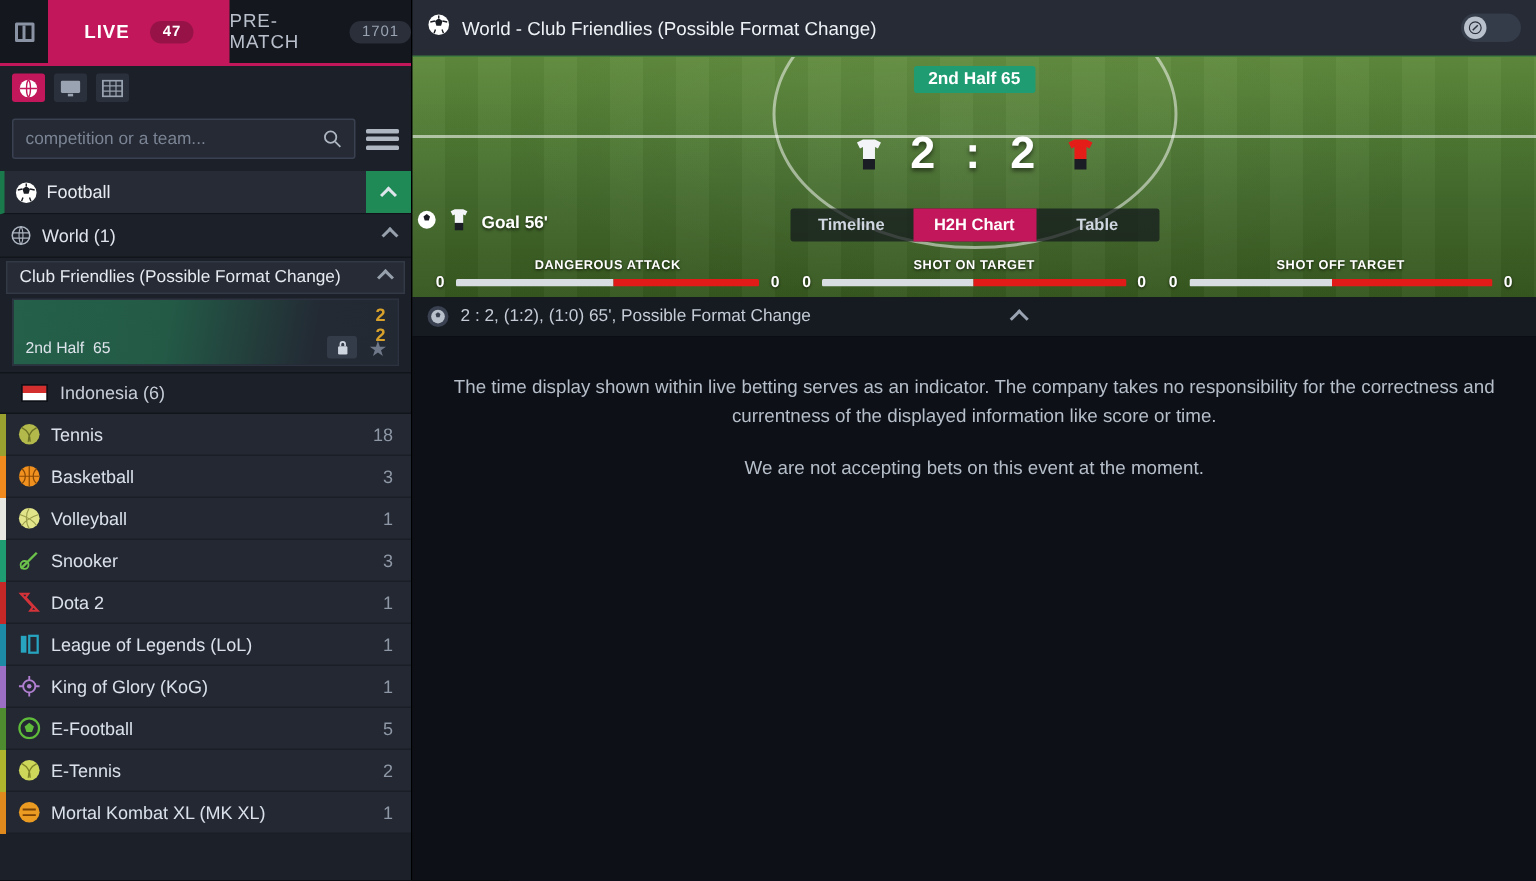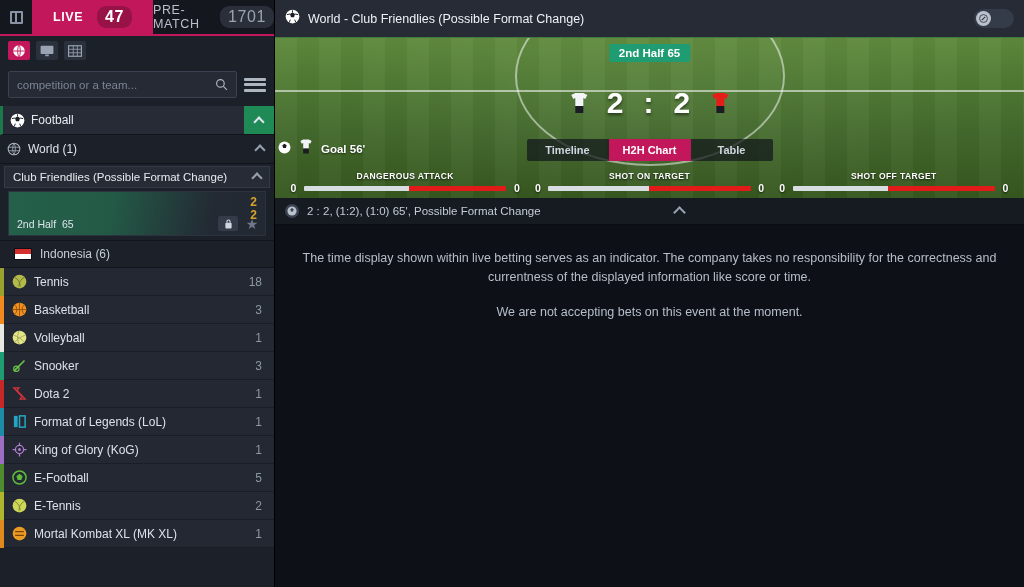--- a/index.html
+++ b/index.html
@@ -7,28 +7,28 @@
     width: 1024px; height: 587px;
     background: #000;
     font-family: "Liberation Sans", sans-serif;
     overflow: hidden;
   }
   .app { display: flex; width: 1024px; height: 587px; background: #0d1117; }
 
   
   .sidebar { width: 275px; height: 587px; background: #1c2029; display: flex; flex-direction: column; border-right: 1px solid #000; }
 
-  .tabbar { display: flex; height: 36px; background: #14171d; border-bottom: 2px solid #c2185b; }
+  .tabbar { display: flex; height: 44px; background: #14171d; border-bottom: 2px solid #c2185b; }
   .tab-sq { width: 32px; display: flex; align-items: center; justify-content: center; background: #14171d; }
   .tab-sq .gl { width: 13px; height: 13px; border: 2px solid #8a93a3; border-radius: 1px; position: relative; }
   .tab-sq .gl:after { content: ""; position: absolute; left: 3px; top: 0px; width: 2px; height: 9px; background: #8a93a3; }
   .tab { flex: 1; display: flex; align-items: center; justify-content: center; gap: 14px;
          font-size: 12.5px; letter-spacing: .6px; color: #b9c0cc; cursor: pointer; }
   .tab.active { background: #c2185b; color: #fff; font-weight: bold; }
-  .tab .cnt { font-size: 16px; color: #fff; background: rgba(0,0,0,.22); border-radius: 9px; padding: 2px 8px; }
+  .tab .cnt { font-size: 10px; color: #fff; background: rgba(0,0,0,.22); border-radius: 9px; padding: 2px 8px; }
   .tab:not(.active) .cnt { background: #2a2f3a; color: #9aa3b1; }
 
   .iconrow { height: 29px; display: flex; align-items: center; gap: 6px; padding: 0 8px; background: #1c2029; }
   .mini { width: 22px; height: 19px; border-radius: 2px; display: flex; align-items: center; justify-content: center; cursor: pointer; }
   .mini.on { background: #c2185b; }
   .mini.off { background: #2b313c; }
 
   .searchwrap { display: flex; align-items: center; gap: 7px; padding: 6px 8px 8px 8px; }
   .search { flex: 1; height: 27px; background: #252a34; border: 1px solid #3a4150; border-radius: 2px;
             display: flex; align-items: center; padding: 0 8px; }
@@ -292,21 +292,21 @@
             <span class="num">1</span>
           </div>
           <div class="srow">
             <span class="bar" style="background:#1d8aa6"></span>
             <span class="ic">
               <svg width="15" height="15" viewBox="0 0 24 24">
                 <rect x="3" y="3" width="6" height="18" fill="#27a4bf"></rect>
                 <rect x="12" y="3" width="9" height="18" fill="none" stroke="#27a4bf" stroke-width="2.4"></rect>
               </svg>
             </span>
-            <span class="lbl">Format of Legends (LoL)</span>
+            <span class="lbl">League of Legends (LoL)</span>
             <span class="num">1</span>
           </div>
           <div class="srow">
             <span class="bar" style="background:#9c6fc4"></span>
             <span class="ic">
               <svg width="15" height="15" viewBox="0 0 24 24">
                 <circle cx="12" cy="12" r="6.5" fill="none" stroke="#b07fd0" stroke-width="2"></circle>
                 <path d="M1 12h5M18 12h5M12 1v5M12 18v5" stroke="#b07fd0" stroke-width="2"></path>
                 <circle cx="12" cy="12" r="2.4" fill="#b07fd0"></circle>
               </svg>

